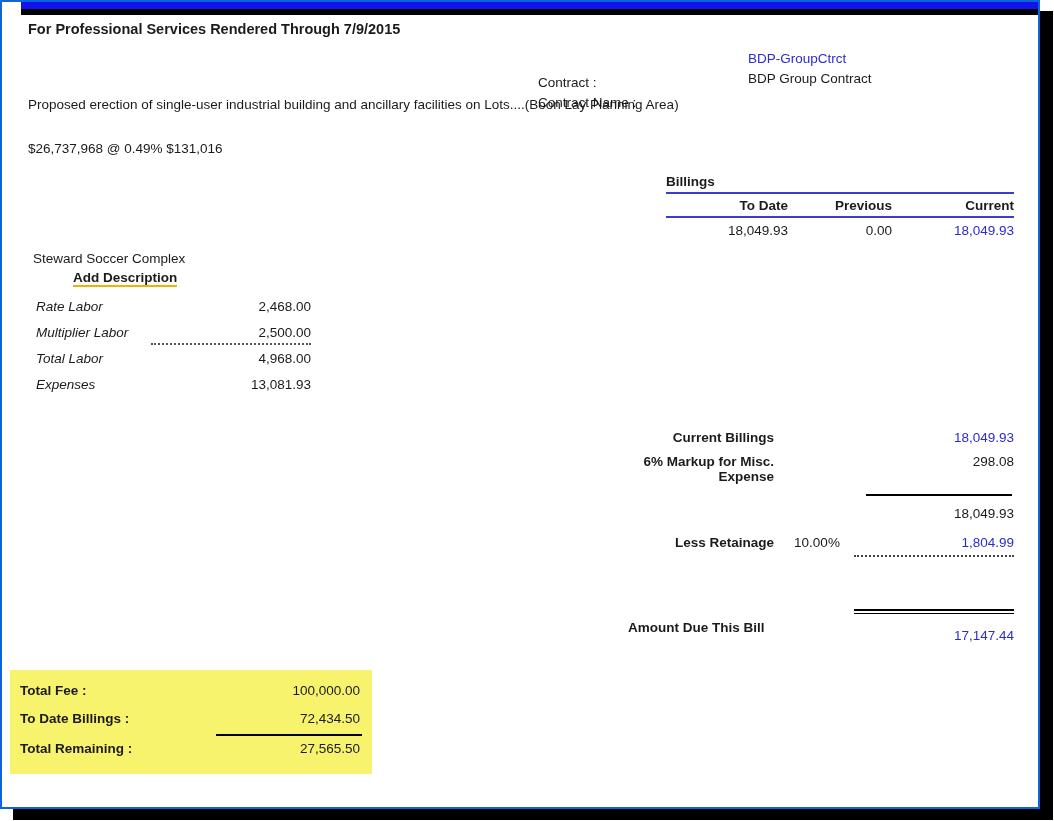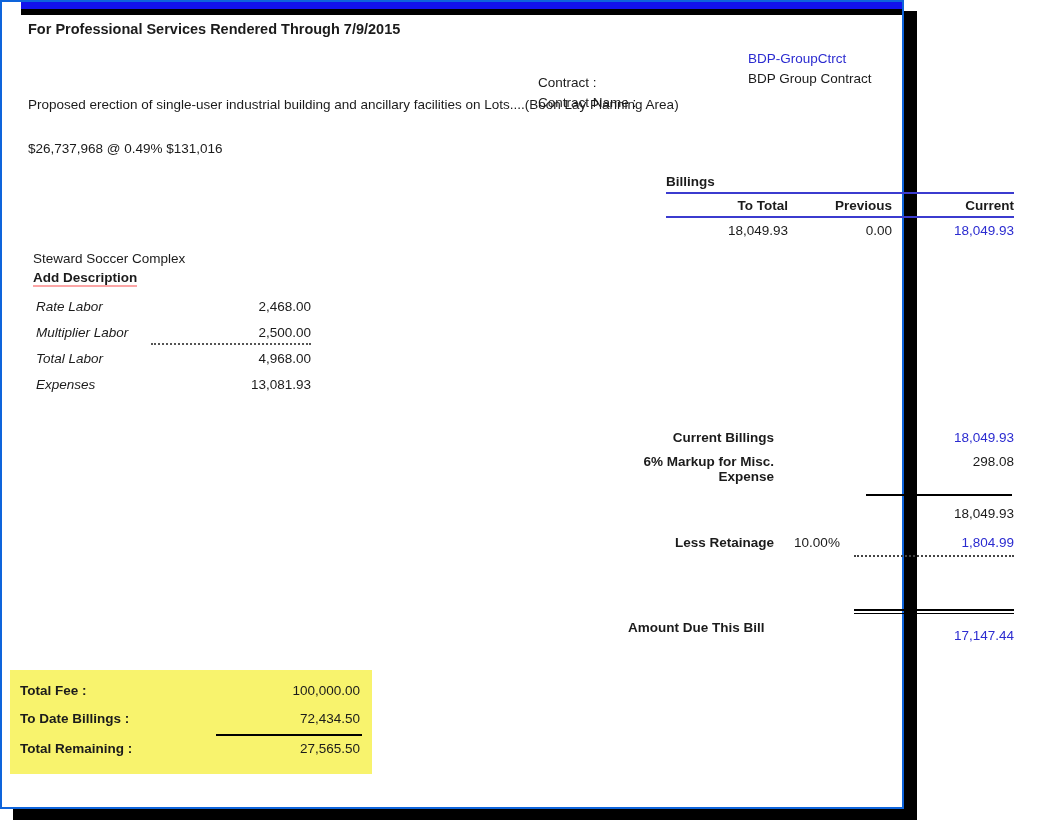--- a/index.html
+++ b/index.html
@@ -1,19 +1,19 @@
 <!DOCTYPE html>
 <html><head>
 <meta charset="utf-8">
 <style>
   * { margin:0; padding:0; box-sizing:border-box; }
   html,body { width:1054px; height:821px; background:#ffffff; overflow:hidden;
               font-family:"Liberation Sans", sans-serif; color:#1b1b1b; }
   .window {
-    position:absolute; left:0; top:0; width:904px; height:809px;
+    position:absolute; left:0; top:0; width:1040px; height:809px;
     background:#ffffff; border:2px solid #0e64db;
     box-shadow:13px 11px 0 0 #000000;
   }
   
   .top-band { position:absolute; left:19px; right:0; top:0; }
   .top-band .blue  { height:7px; background:#1212ec; }
   .top-band .black { height:6px; background:#000000; }
 
   .rpt-title { position:absolute; left:26px; top:19px; font-size:14.5px; font-weight:bold; white-space:nowrap; }
 
@@ -34,21 +34,21 @@
               border-bottom:2px solid #3b3bcf; }
   .bt-vals  { display:flex; padding-top:4px; height:22px; line-height:18px; }
   .bt-c1 { width:122px; text-align:right; }
   .bt-c2 { width:104px; text-align:right; }
   .bt-c3 { width:122px; text-align:right; }
 
   
   .phase { position:absolute; left:31px; top:248px; width:278px; font-size:13.5px; }
   .phase-name { height:18px; line-height:18px; }
   .add-desc { display:inline-block; margin-top:2px; font-weight:bold;
-              border-bottom:2px solid #fca5a5; cursor:pointer; }
+              border-bottom:2px solid #eab308; cursor:pointer;margin-left:40px; }
   .ph-rows { margin-top:7px; }
   .ph-row { display:flex; height:26px; line-height:26px; }
   .ph-row .lbl { font-style:italic; padding-left:3px; }
   .ph-row .val { margin-left:auto; width:120px; text-align:right; }
   .ph-dotted { width:160px; margin-left:auto; border-top:2px dotted #555;
                margin-top:-3px; margin-bottom:1px; }
 
   
   .summary { position:absolute; left:598px; top:416px; width:414px; height:245px; font-size:13.5px; }
   .sm-row { position:absolute; left:0; width:414px; display:flex; }
@@ -89,21 +89,21 @@
       <span class="val">BDP Group Contract</span>
     </div>
   </div>
 
   <div class="proj-desc">Proposed erection of single-user industrial building and ancillary facilities on Lots....(Boon Lay Planning Area)</div>
   <div class="fee-basis">$26,737,968 @ 0.49% $131,016</div>
 
   <div class="billings">
     <div class="bt-title">Billings</div>
     <div class="bt-head">
-      <span class="bt-c1">To Total</span>
+      <span class="bt-c1">To Date</span>
       <span class="bt-c2">Previous</span>
       <span class="bt-c3">Current</span>
     </div>
     <div class="bt-vals">
       <span class="bt-c1">18,049.93</span>
       <span class="bt-c2">0.00</span>
       <span class="bt-c3 link-blue">18,049.93</span>
     </div>
   </div>
 

